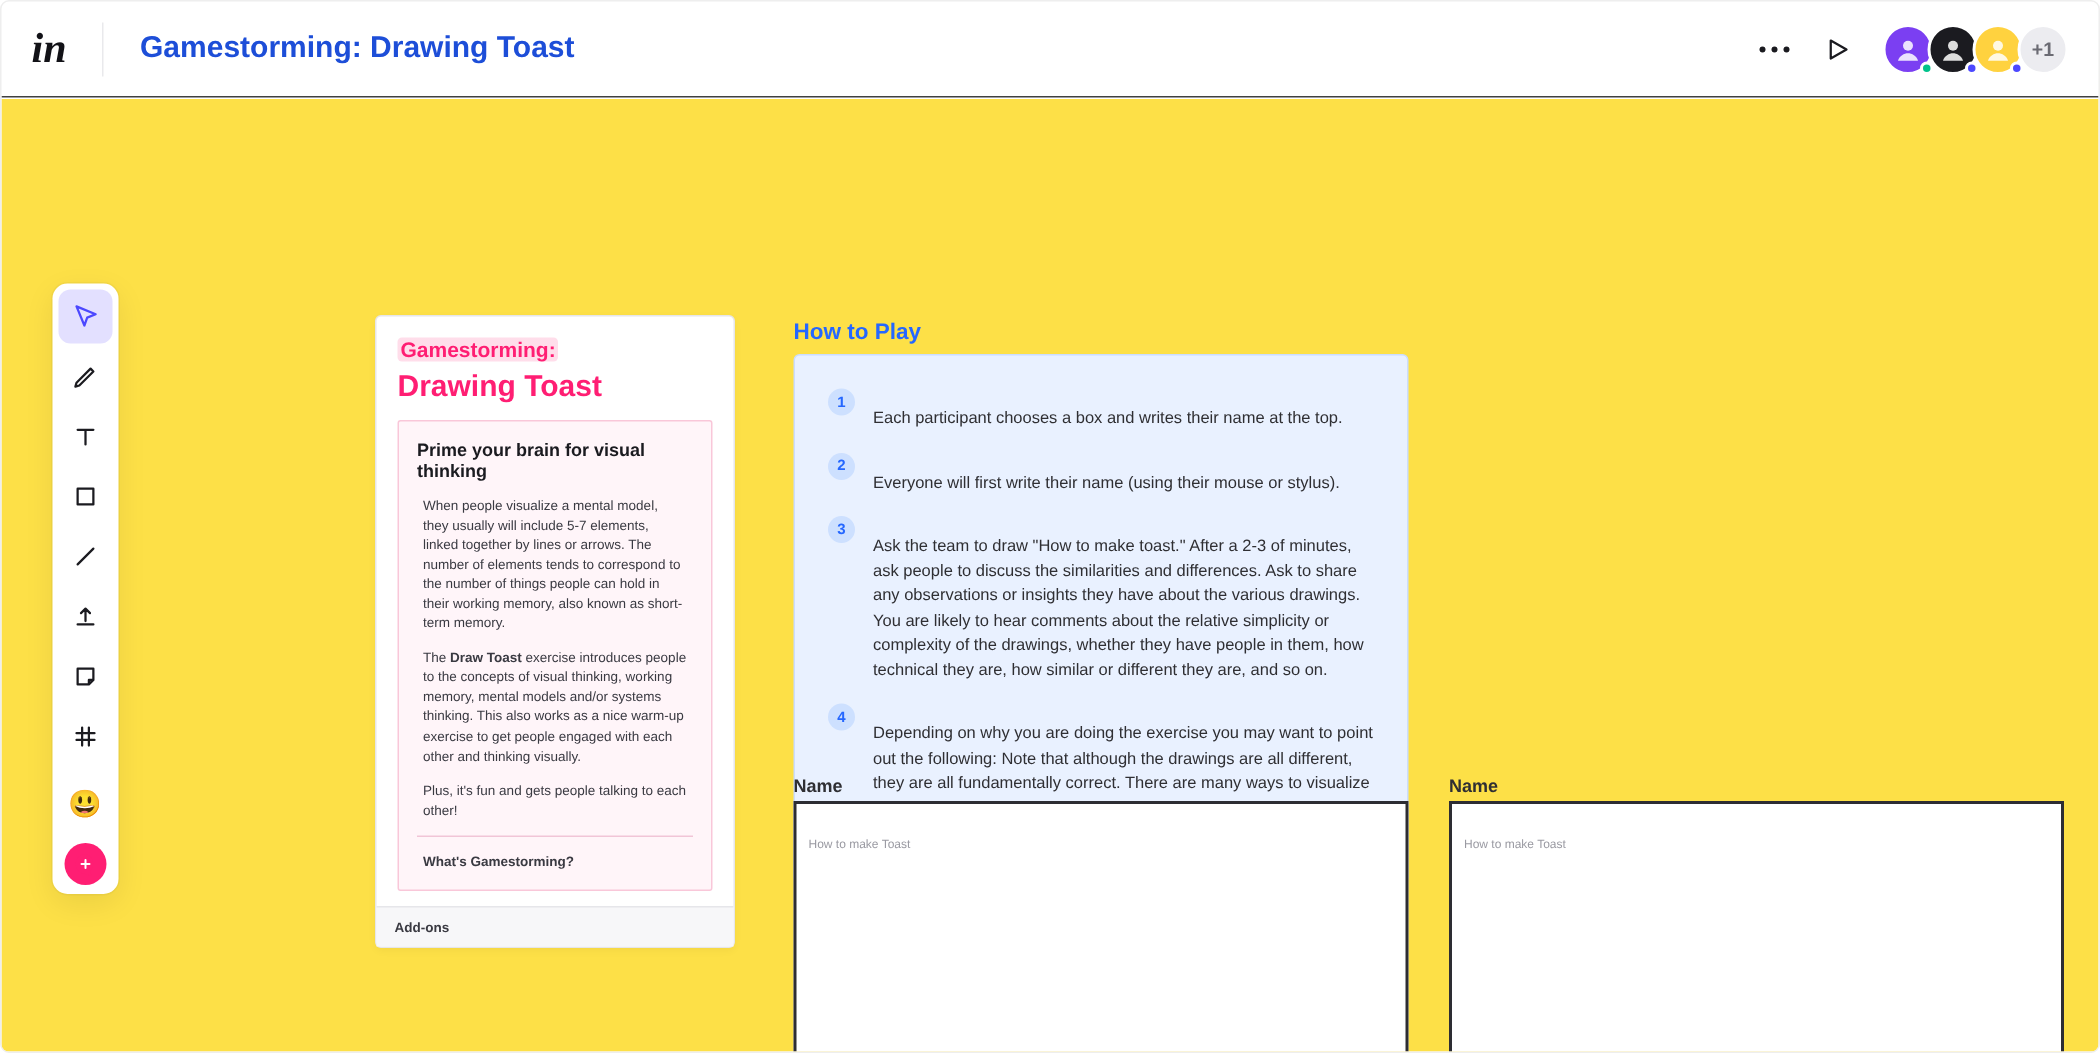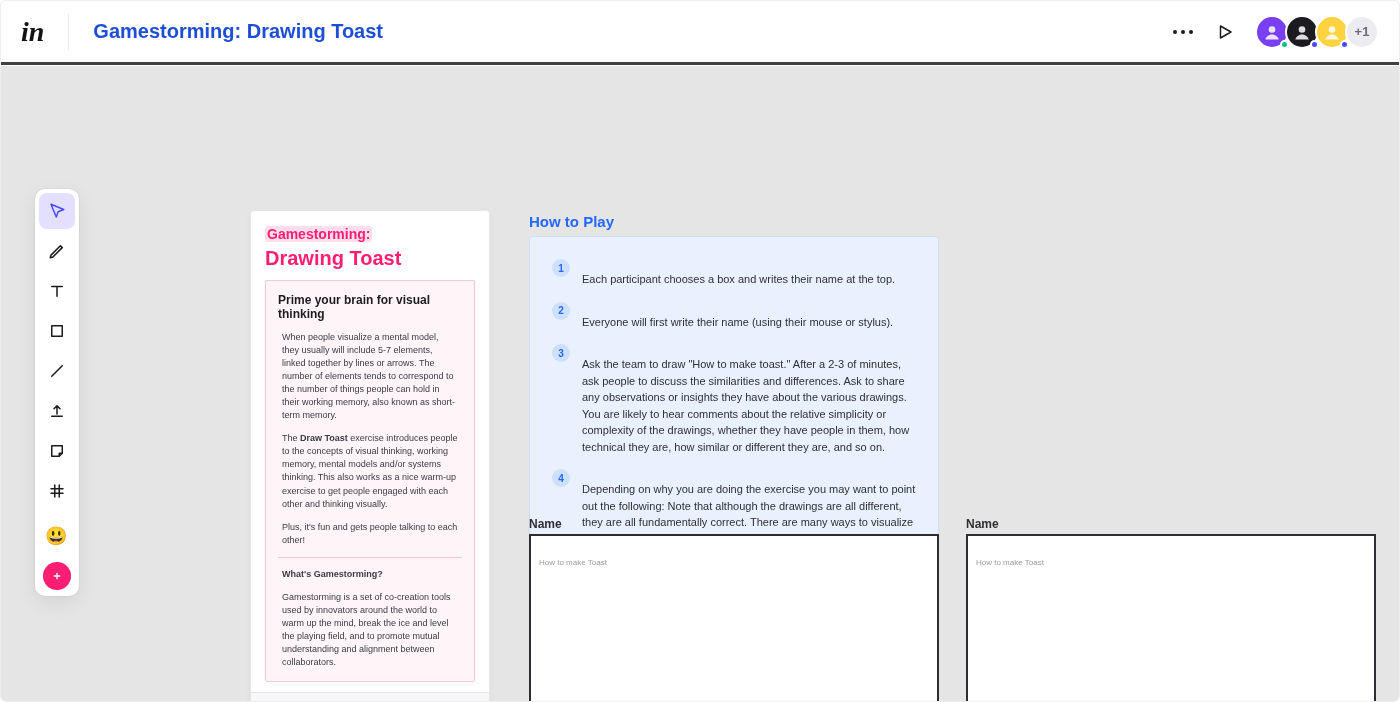--- a/index.html
+++ b/index.html
@@ -1,39 +1,39 @@
 <!DOCTYPE html>
 <html><head>
 <meta charset="utf-8">
 <style>
   * { box-sizing: border-box; }
   html, body { margin:0; padding:0; font-family: -apple-system, BlinkMacSystemFont, "Segoe UI", Helvetica, Arial, sans-serif; background:#fff; color:#2f2f33; }
   .app { width:1400px; height:702px; position:relative; overflow:hidden; border:1px solid #eee; border-radius:6px; }
   
-  .header { height:64px; border-bottom:3px solid #404040; display:flex; align-items:center; padding:0 20px; }
+  .header { height:64px; border-bottom:1px solid #404040; display:flex; align-items:center; padding:0 20px; }
   .logo { font-family: "Brush Script MT", cursive; font-weight:700; font-style:italic; font-size:28px; color:#121217; margin-right:24px; }
   .vdiv { width:1px; height:36px; background:#e9e9ec; margin-right:24px; }
   .title { font-size:20px; font-weight:600; color:#1d4ed8; }
   .header-spacer { flex:1; }
   .hdr-btn { width:36px; height:36px; display:flex; align-items:center; justify-content:center; border-radius:6px; margin-left:6px; cursor:pointer; }
   .dots span { width:4px; height:4px; border-radius:50%; background:#1b1b20; display:inline-block; margin:0 2px; }
   .play svg { display:block; }
   .avatars { display:flex; align-items:center; margin-left:16px; }
   .avatar { width:34px; height:34px; border-radius:50%; margin-left:-4px; border:2px solid #fff; position:relative; display:flex; align-items:center; justify-content:center; font-size:13px; font-weight:600; color:#6b6b73; }
   .avatar .presence { width:9px; height:9px; border-radius:50%; background:#00c28b; border:2px solid #fff; position:absolute; bottom:-2px; right:-2px; }
   
   .toolbar { position:absolute; left:34px; top:188px; width:44px; background:#fff; border-radius:10px; box-shadow:0 6px 20px rgba(0,0,0,0.08), 0 0 0 1px rgba(0,0,0,0.03); padding:4px; display:flex; flex-direction:column; align-items:center; gap:4px; }
   .tool { width:36px; height:36px; border-radius:8px; display:flex; align-items:center; justify-content:center; cursor:pointer; color:#1b1b20; }
   .tool.selected { background:#e3e0ff; color:#4c48ff; }
   .tool svg { display:block; }
   .tool-emoji { width:36px; height:36px; display:flex; align-items:center; justify-content:center; font-size:18px; cursor:pointer;}
   .tool-add { width:28px; height:28px; border-radius:50%; background:#ff1e73; color:#fff; display:flex; align-items:center; justify-content:center; font-size:16px; font-weight:700; margin:4px 0 2px; cursor:pointer;}
   .tool-sep { width:28px; height:1px; background:transparent; }
   
-  .canvas { position:absolute; left:0; right:0; top:65px; bottom:0; overflow:hidden; background:#e5e5e5; }
+  .canvas { position:absolute; left:0; right:0; top:65px; bottom:0; overflow:hidden; background:#fde047; }
   
   .info-card { position:absolute; left:249px; top:144px; width:240px; background:#fff; border:1px solid #e6e6ea; border-radius:4px; box-shadow:0 2px 6px rgba(0,0,0,0.04); }
   .info-pad { padding:14px 14px 10px; }
   .card-title1 { color:#ff1e73; font-weight:700; font-size:14px; background:linear-gradient( to right, rgba(255,30,115,0.15), rgba(255,30,115,0.15)); display:inline-block; padding:0 2px; border-radius:3px; }
   .card-title2 { color:#ff1e73; font-weight:800; font-size:20px; margin:4px 0 10px; }
   .pink-box { border:1px solid #f9c7d9; background:#fff5f9; border-radius:2px; padding:12px; }
   .pink-box h4 { margin:0 0 10px; font-size:12px; font-weight:700; color:#1b1b20; }
   .pink-box p { margin:0 4px 10px; font-size:9px; line-height:1.45; color:#3a3a42; }
   .pink-box p:last-child { margin-bottom:0; }
   .pink-divider { height:1px; background:#f1c5d7; margin:10px 0; }
@@ -102,21 +102,20 @@
       <div class="info-pad">
         <span class="card-title1">Gamestorming:</span>
         <div class="card-title2">Drawing Toast</div>
         <div class="pink-box">
           <h4>Prime your brain for visual thinking</h4>
           <p>When people visualize a mental model, they usually will include 5-7 elements, linked together by lines or arrows. The number of elements tends to correspond to the number of things people can hold in their working memory, also known as short-term memory.</p>
           <p><span>The </span><b>Draw Toast</b><span> exercise introduces people to the concepts of visual thinking, working memory, mental models and/or systems thinking. This also works as a nice warm-up exercise to get people engaged with each other and thinking visually.</span></p>
           <p>Plus, it's fun and gets people talking to each other!</p>
           <div class="pink-divider"></div>
           <p style="font-weight:700; font-size:9px;">What's Gamestorming?</p>
-          <p>Gamestorming is a set of co-creation tools used by innovators around the world to warm up the mind, break the ice and level the playing field, and to promote mutual understanding and alignment between collaborators.</p>
         </div>
       </div>
       <div class="addons-bar">Add-ons</div>
 
     </div>
 
     <div class="howto-title">How to Play</div>
     <div class="howto-box" id="howto-box">
         <div class="howto-item">
           <div class="num">1</div>

